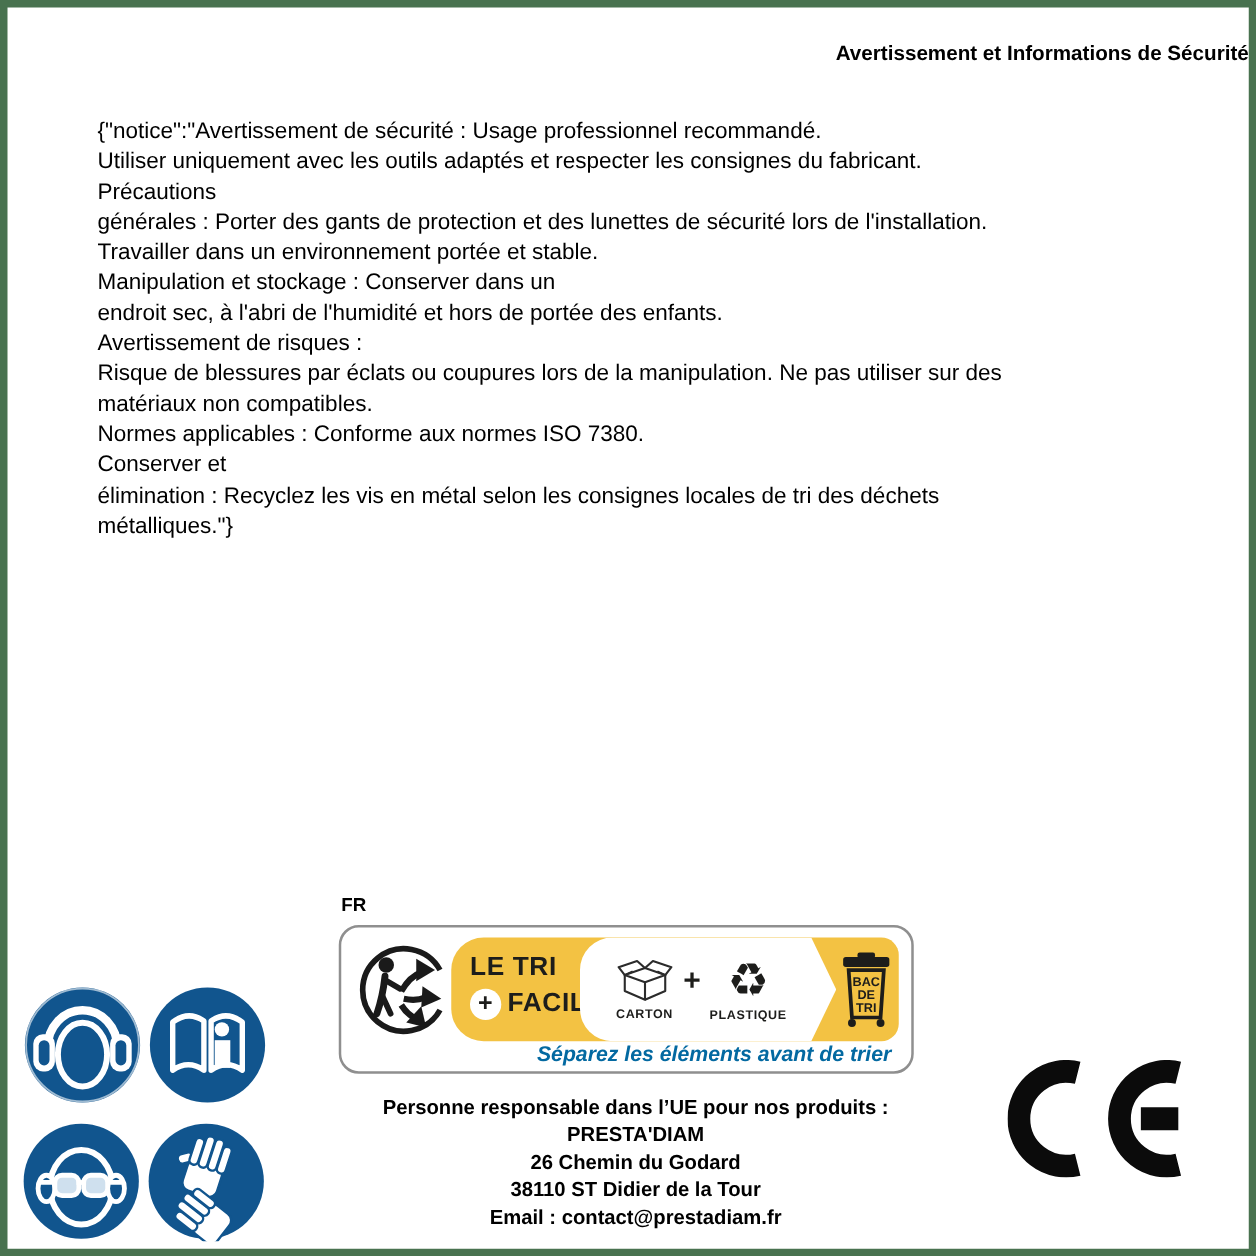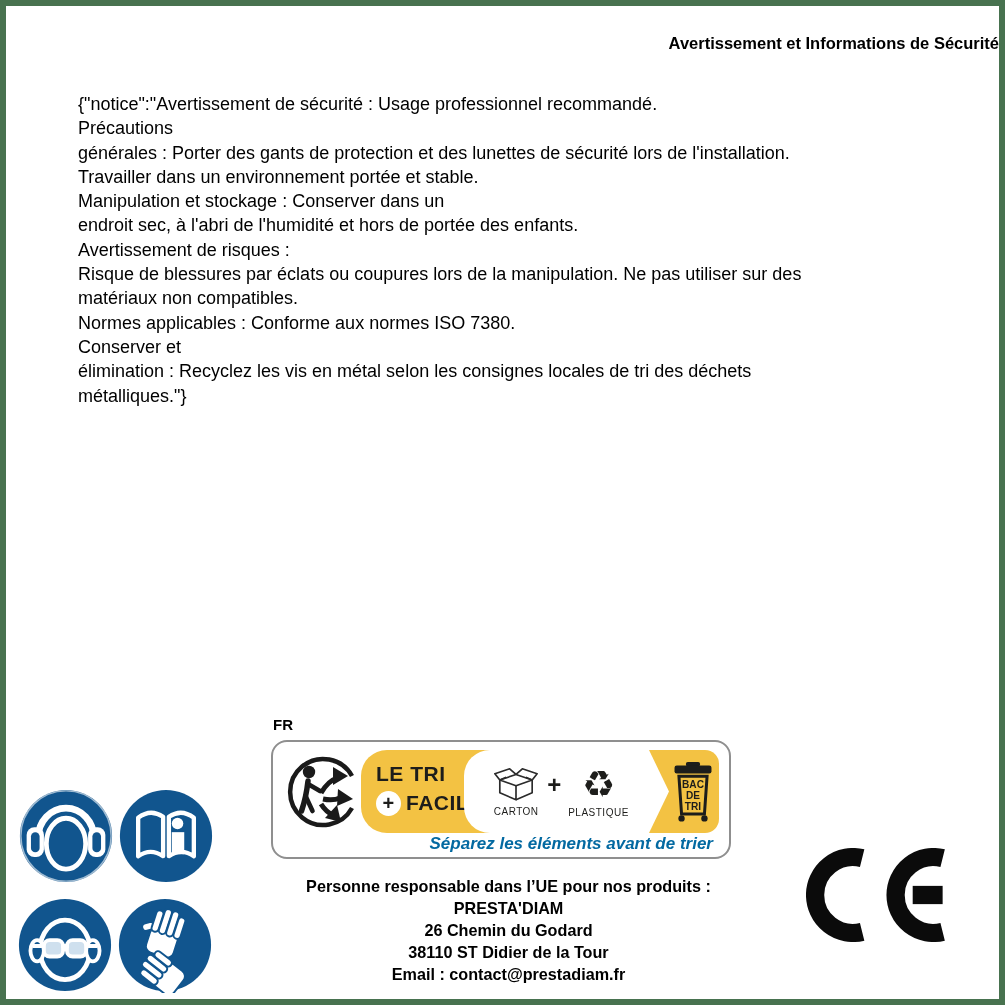--- a/index.html
+++ b/index.html
@@ -47,21 +47,21 @@
     font-size:20px;font-weight:bold;line-height:1;
   }
   .materials{
     position:absolute;left:103px;top:0;width:205px;height:83px;
     background:#fff;border-radius:26px 0 0 26px;
     clip-path:polygon(0 0, calc(100% - 20px) 0, 100% 50%, calc(100% - 20px) 100%, 0 100%);
     display:flex;align-items:center;justify-content:center;gap:7px;
     padding-right:16px;padding-left:4px;box-sizing:border-box;
   }
   .mat-cell{display:flex;flex-direction:column;align-items:center;}
-  .mat-label{font-size:10px;font-weight:normal;letter-spacing:.5px;color:#1d1d1b;margin-top:2px;}
+  .mat-label{font-size:10px;font-weight:bold;letter-spacing:.5px;color:#1d1d1b;margin-top:2px;}
   .mat-plus{font-size:24px;font-weight:bold;color:#1d1d1b;margin-bottom:14px;}
   .recycle-glyph{font-family:"DejaVu Sans", sans-serif;font-size:37px;line-height:40px;color:#1d1d1b;}
   .bin{position:absolute;right:4px;top:7px;width:44px;height:70px;}
   .label-footer{
     position:absolute;right:16px;top:92px;
     font-style:italic;font-weight:bold;font-size:17px;color:#0369a1;
   }
   
   .responsible{
     position:absolute;left:250px;top:869px;width:505px;
@@ -70,20 +70,21 @@
   
   .ce{position:absolute;left:800px;top:842px;width:146px;height:94px;}
 </style>
 </head>
 <body>
 
 <div class="title">Avertissement et Informations de Sécurité</div>
 
 <div class="notice">
   <div>{"notice":"Avertissement de sécurité : Usage professionnel recommandé.</div>
+  <div>Utiliser uniquement avec les outils adaptés et respecter les consignes du fabricant.</div>
   <div>Précautions</div>
   <div>générales : Porter des gants de protection et des lunettes de sécurité lors de l'installation.</div>
   <div>Travailler dans un environnement portée et stable.</div>
   <div>Manipulation et stockage : Conserver dans un</div>
   <div>endroit sec, à l'abri de l'humidité et hors de portée des enfants.</div>
   <div>Avertissement de risques :</div>
   <div>Risque de blessures par éclats ou coupures lors de la manipulation. Ne pas utiliser sur des</div>
   <div>matériaux non compatibles.</div>
   <div>Normes applicables : Conforme aux normes ISO 7380.</div>
   <div>Conserver et</div>

